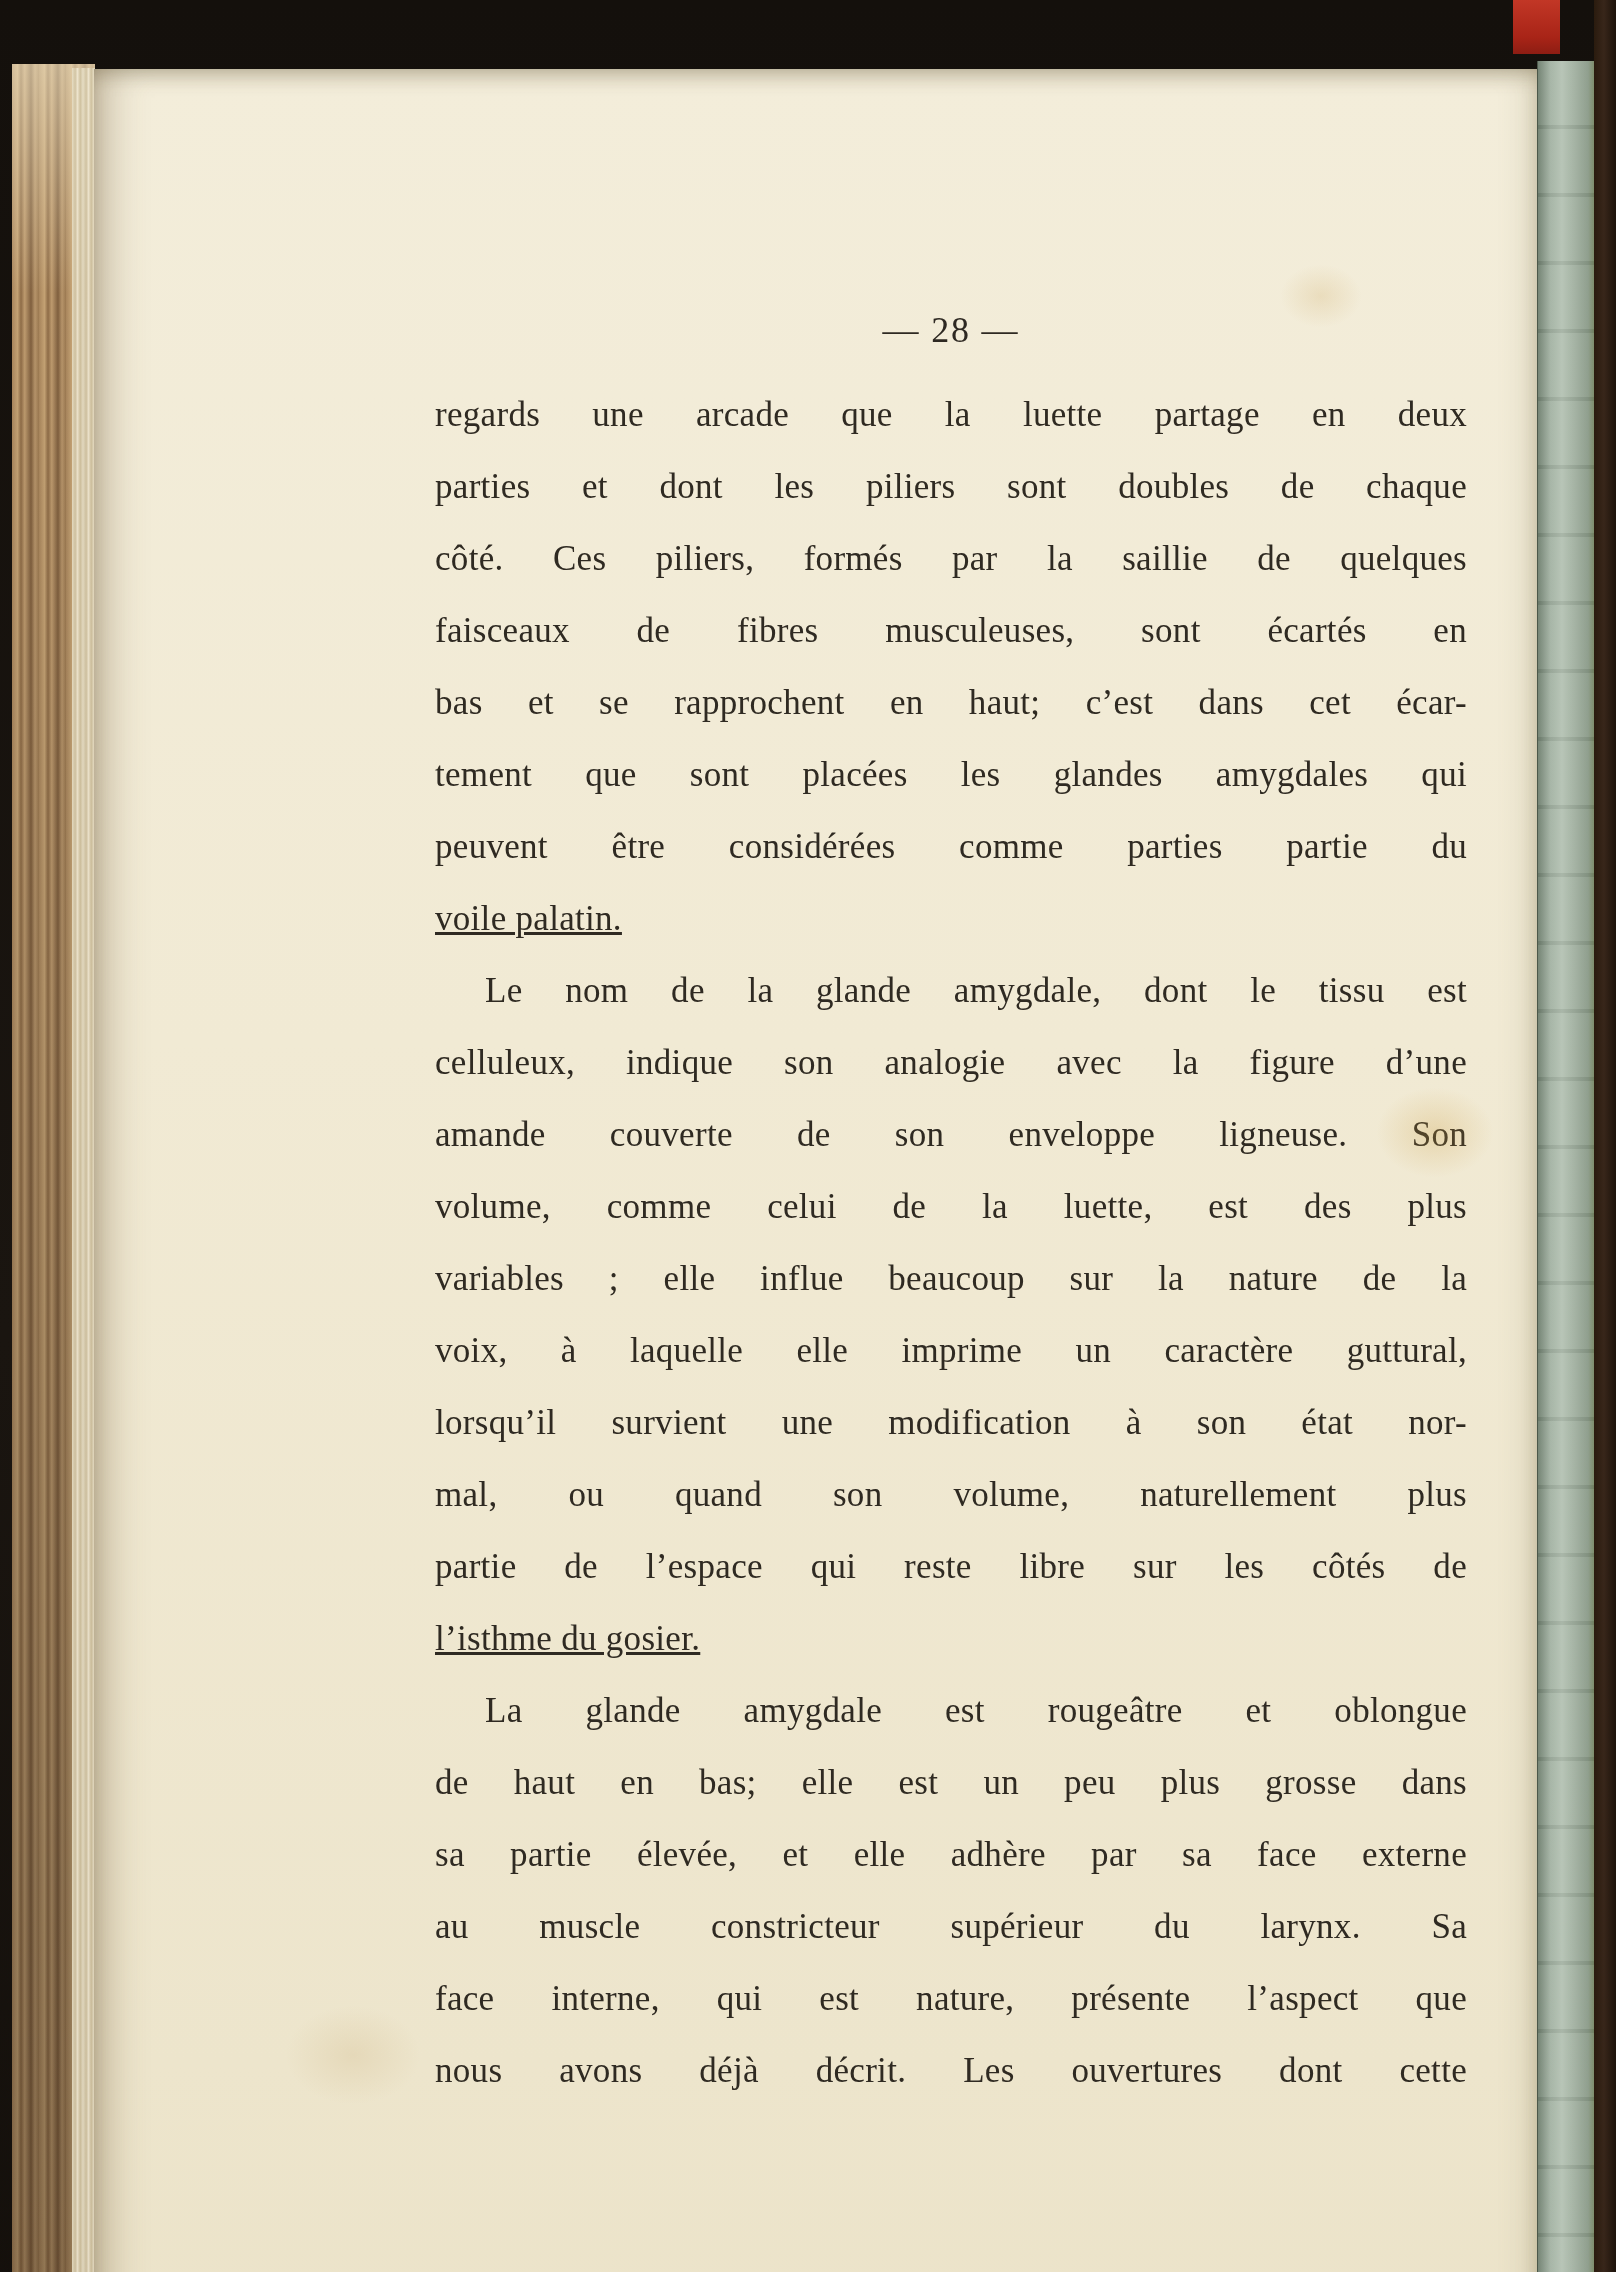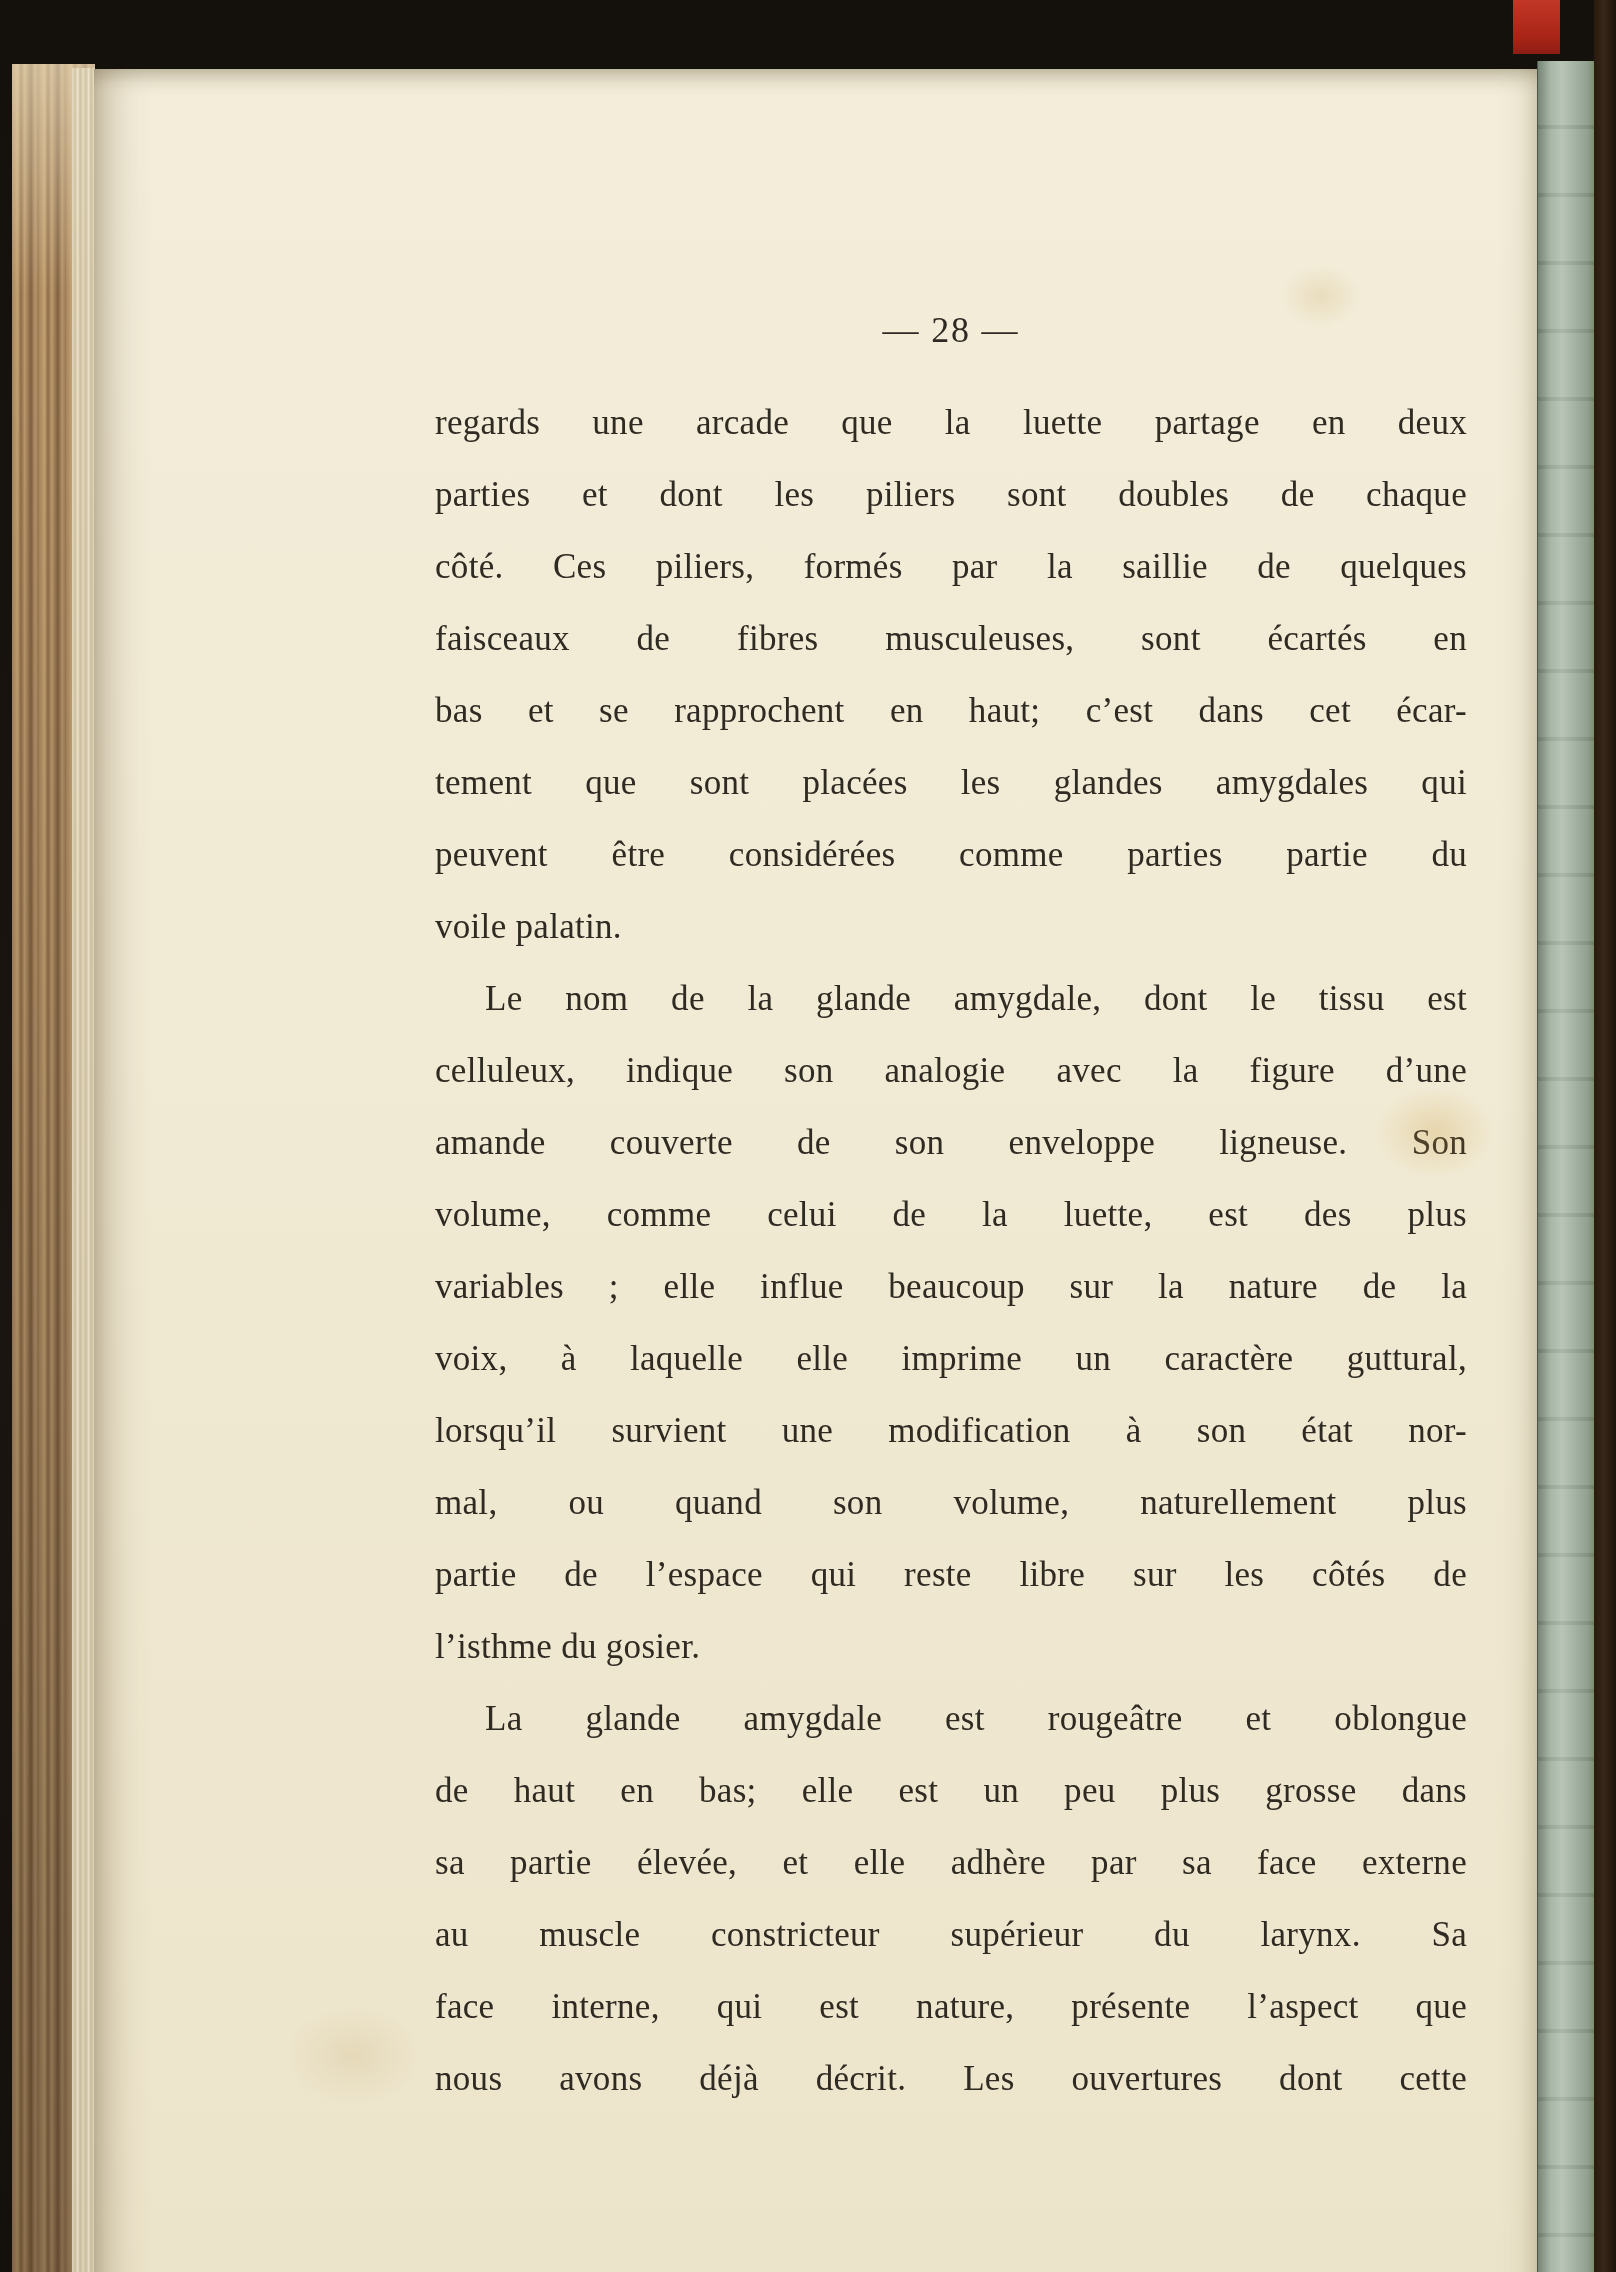--- a/index.html
+++ b/index.html
@@ -60,34 +60,34 @@
     left: 341px; top: 240px;
     width: 1032px;
     text-align: center;
     font-size: 36px;
     letter-spacing: 1.8px;
     color: #2e2922;
   }
 
   .text-block {
     position: absolute;
-    left: 341px; top: 318px;
+    left: 341px; top: 310px;
     width: 1032px;
     color: #2f2a22;
   }
   .line {
     font-size: 35px;
     line-height: 72px;
     letter-spacing: 0.3px;
     text-align: justify;
     text-align-last: justify;
     white-space: normal;
   }
   .line.indent { padding-left: 50px; }
-  .line.endline { text-align-last: left; }
+  .line.endline { text-align-last: left; text-decoration: underline; }
 
   
   .fox {
     position: absolute;
     border-radius: 50%;
     pointer-events: none;
   }
   .fox.s1 {
     left: 1282px; top: 1018px; width: 118px; height: 91px;
     background: radial-gradient(ellipse at center, rgba(205,160,70,0.28), rgba(205,160,70,0) 70%);

